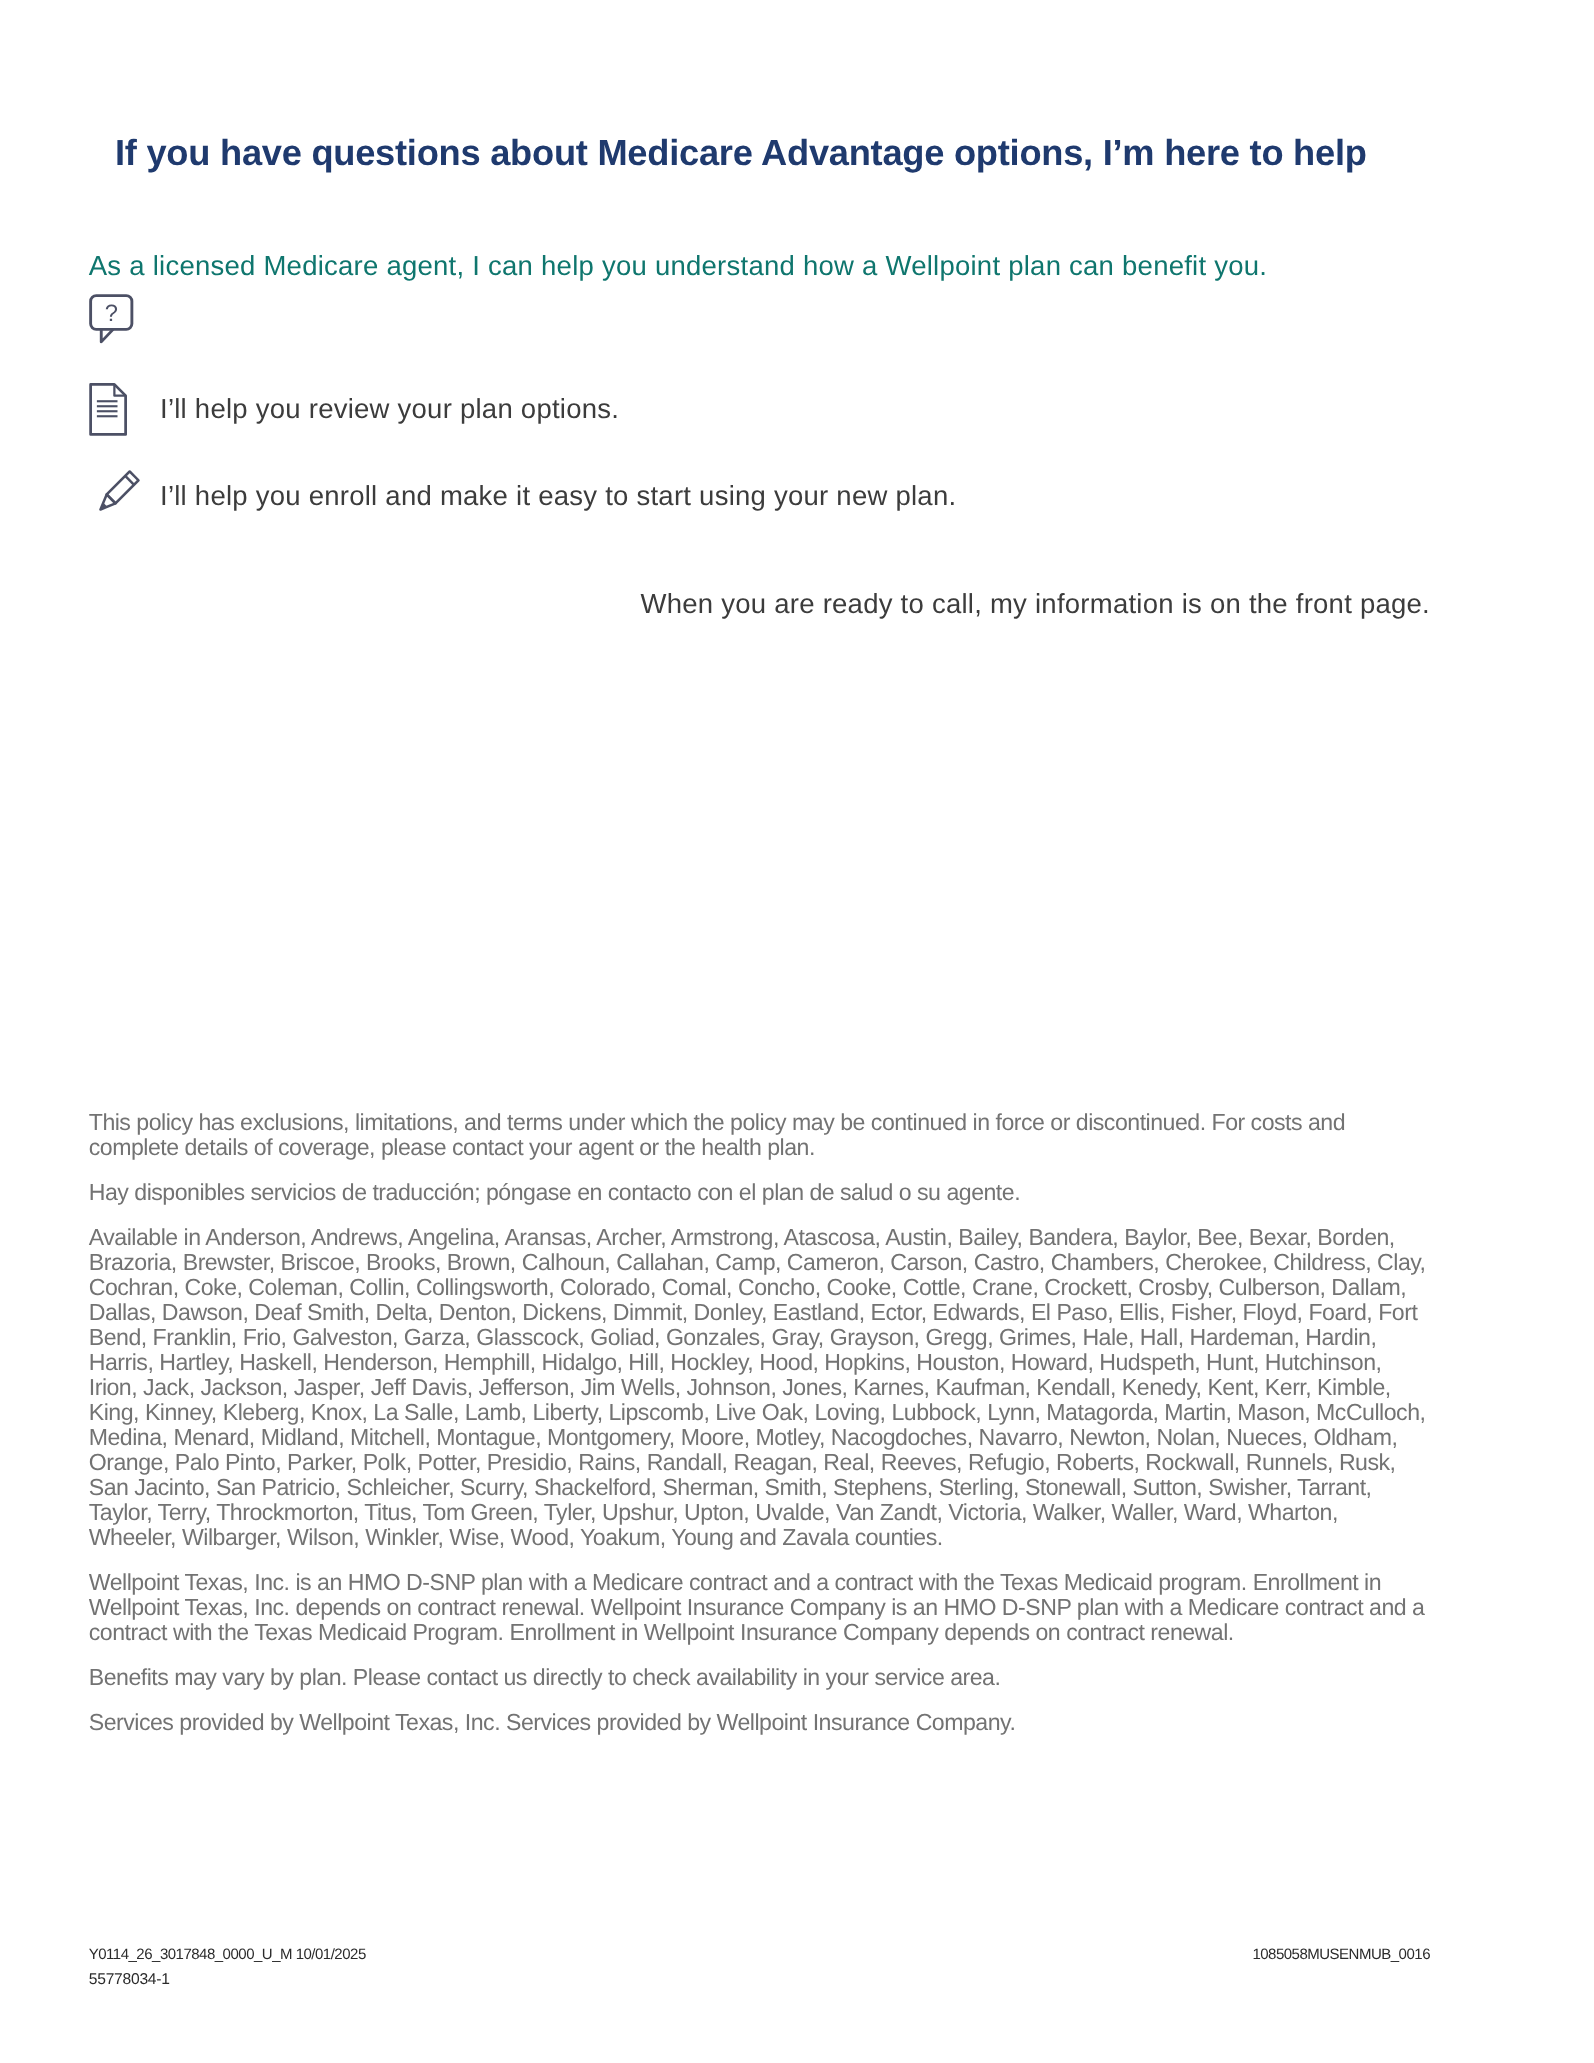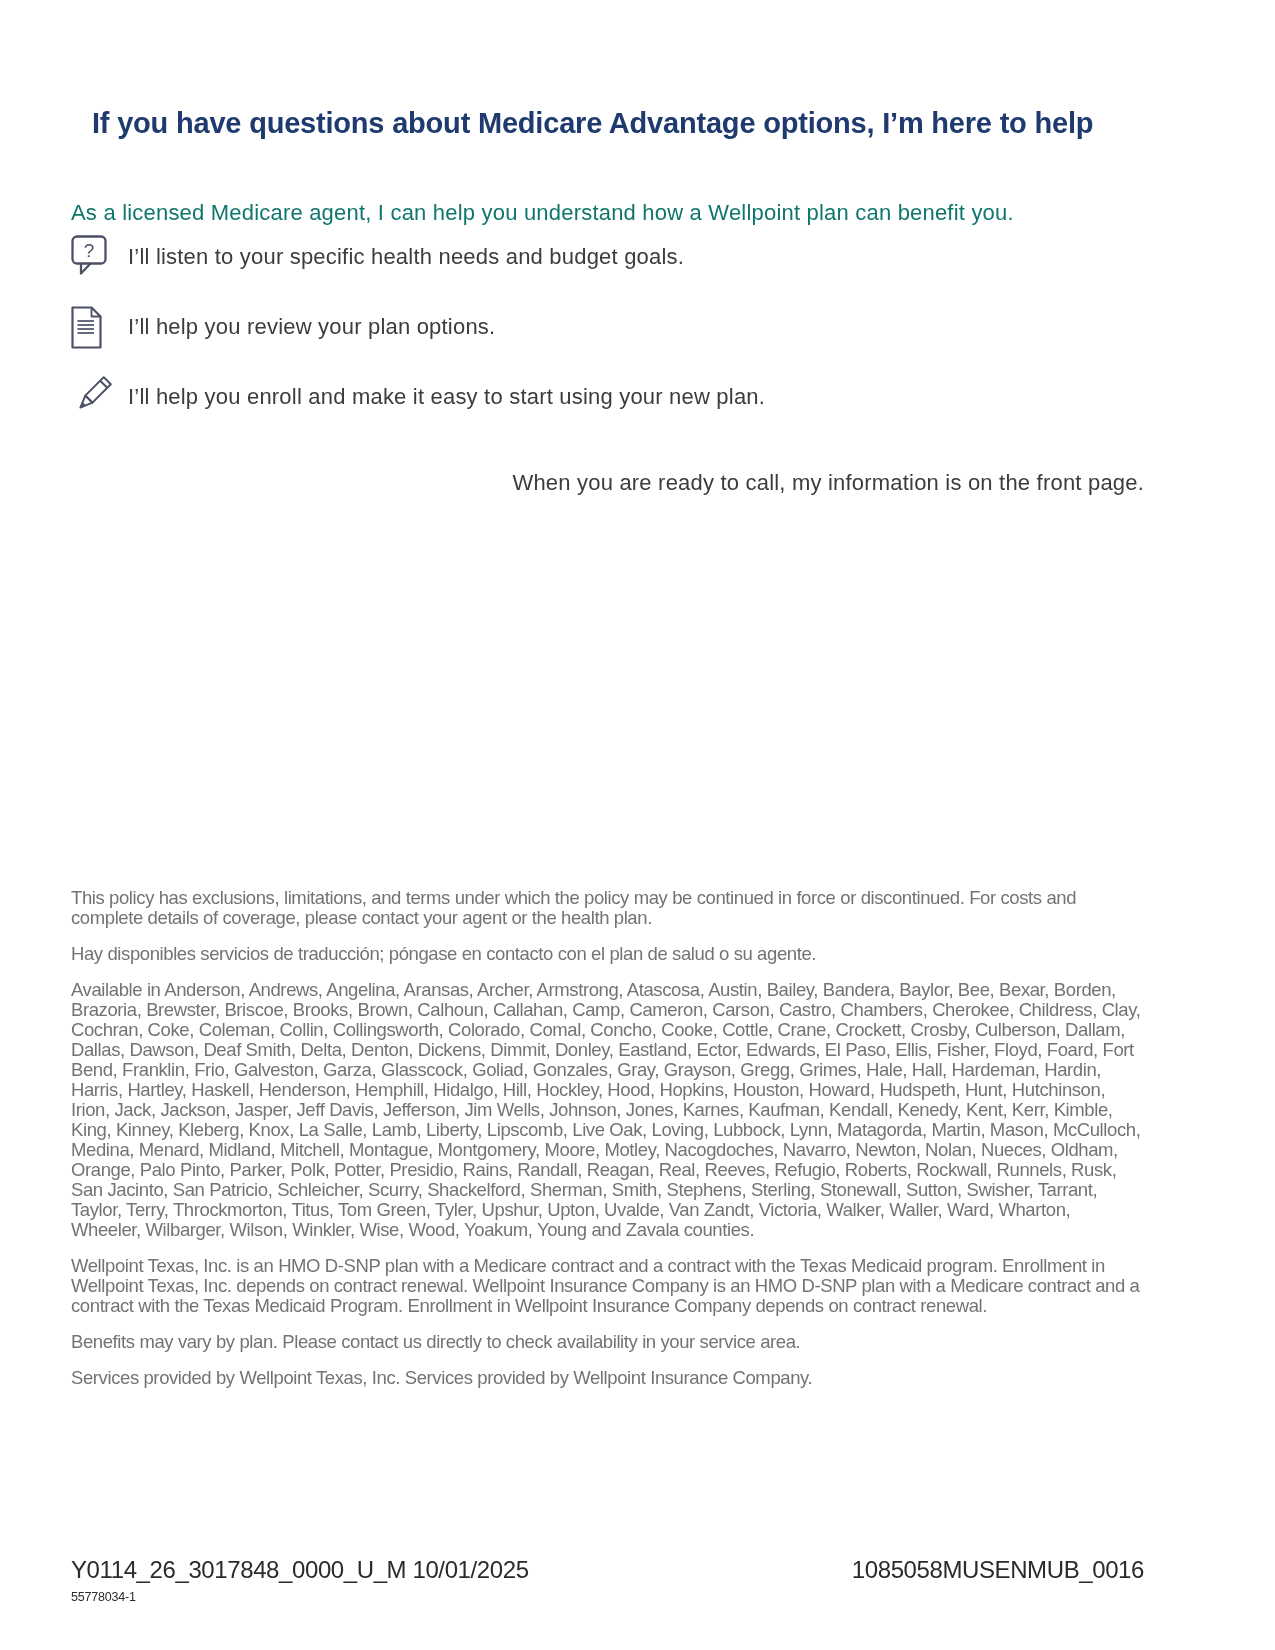--- a/index.html
+++ b/index.html
@@ -22,21 +22,21 @@
   .closing{position:absolute;left:71px;top:448px;width:1073px;
            font-size:22px;color:#3c3c3c;letter-spacing:0.2px;text-align:right;}
 
   .fineprint{position:absolute;left:71px;top:888px;width:1073px;
              font-size:18.5px;line-height:20px;color:#737373;letter-spacing:-0.4px;}
   .fineprint p{margin:0 0 16px 0;}
 
   .footer{position:absolute;left:71px;top:1556px;width:1073px;
           display:flex;justify-content:space-between;align-items:flex-start;color:#2b2b2b;}
   .footer-left{display:flex;flex-direction:column;}
-  .footer-code{font-size:24px;letter-spacing:-0.4px;}
+  .footer-code{font-size:12px;letter-spacing:-0.4px;}
   .footer-sub{font-size:12.5px;margin-top:6px;letter-spacing:-0.2px;}
 </style>
 </head>
 <body>
 
 <div class="page">
 
   <h1 class="heading">If you have questions about Medicare Advantage options, I’m here to help</h1>
 
   <p class="intro">As a licensed Medicare agent, I can help you understand how a Wellpoint plan can benefit you.</p>
@@ -44,21 +44,20 @@
   <div class="bullets">
 
     <div class="bullet-row">
       <span class="bullet-icon">
         <svg width="36" height="44" viewBox="0 0 36 44">
           <rect x="1.5" y="1.5" width="33" height="27" rx="4.5" fill="none" stroke="currentColor" stroke-width="2.3"></rect>
           <path d="M10 28.5 L10 38.5 L19.5 28.5" fill="none" stroke="currentColor" stroke-width="2.3" stroke-linejoin="round"></path>
           <text x="18" y="21.5" text-anchor="middle" font-size="19" fill="currentColor" font-family="Liberation Sans, sans-serif">?</text>
         </svg>
       </span>
-      <span class="bullet-text">I’ll listen to your specific health needs and budget goals.</span>
     </div>
 
     <div class="bullet-row">
       <span class="bullet-icon">
         <svg width="31" height="43" viewBox="0 0 31 43">
           <path d="M1.5 1.5 H20.5 L29.5 10.5 V41.5 H1.5 Z" fill="none" stroke="currentColor" stroke-width="2.2" stroke-linejoin="round"></path>
           <path d="M20.5 1.5 V10.5 H29.5" fill="none" stroke="currentColor" stroke-width="1.8" stroke-linejoin="round"></path>
           <line x1="6.5" y1="15" x2="23" y2="15" stroke="currentColor" stroke-width="1.7"></line>
           <line x1="6.5" y1="19" x2="23" y2="19" stroke="currentColor" stroke-width="1.7"></line>
           <line x1="6.5" y1="23" x2="23" y2="23" stroke="currentColor" stroke-width="1.7"></line>

